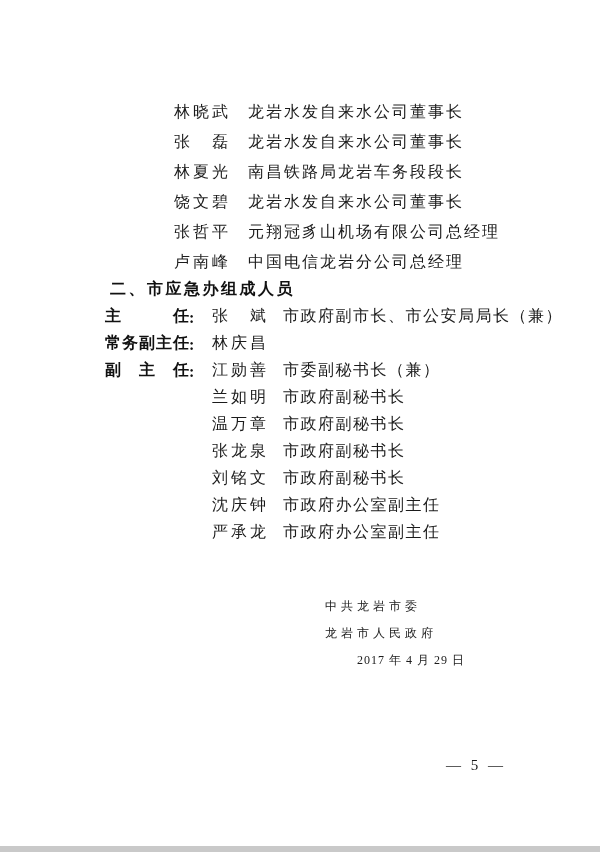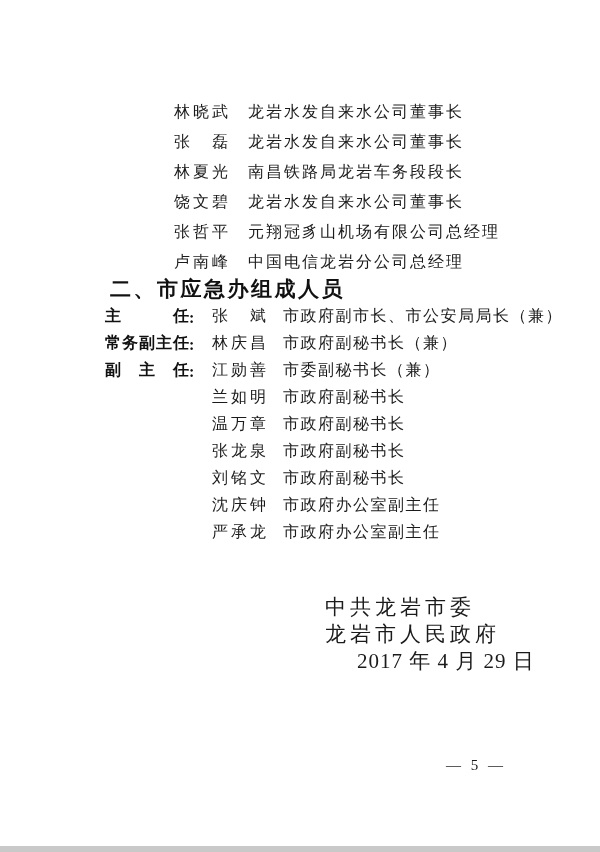--- a/index.html
+++ b/index.html
@@ -38,21 +38,21 @@
   }
   .member-row .title-col{letter-spacing:2px;white-space:nowrap;}
 
   
   .section-heading{
     height:24px;
     display:flex;align-items:center;
     margin-left:110px;
     font-family:"DejaVu Sans","Liberation Sans",sans-serif;
     font-weight:700;
-    font-size:21px;
+    font-size:16px;
     letter-spacing:2.5px;
     color:#111;
     white-space:nowrap;
   }
 
   
   .appointment-list{margin-top:2px;}
   .appointment-row{
     height:27px;
     display:flex;align-items:center;
@@ -64,21 +64,21 @@
     display:inline-flex;justify-content:space-between;
     width:84px;vertical-align:bottom;
   }
   .name-col-2{width:71px;flex:none;}
   .appointment-row .title-col{letter-spacing:1.5px;white-space:nowrap;}
 
   
   .signature{
     margin-top:47px;
     margin-left:325px;
-    font-size:21px;
+    font-size:12px;
   }
   .signature .sig-line{
     height:27px;display:flex;align-items:center;
     letter-spacing:4px;white-space:nowrap;
   }
   .signature .sig-date{
     letter-spacing:1px;
     padding-left:32px;
   }
 
@@ -166,21 +166,20 @@
             <span>务</span>
             <span>副</span>
             <span>主</span>
             <span>任</span>
           </span><span>:</span></span>
         <span class="name-col-2"><span class="name-just">
             <span>林</span>
             <span>庆</span>
             <span>昌</span>
           </span></span>
-        <span class="title-col">市政府副秘书长（兼）</span>
       </div>
       <div class="appointment-row">
         <span class="label-col"><span class="label-just">
             <span>副</span>
             <span>主</span>
             <span>任</span>
           </span><span>:</span></span>
         <span class="name-col-2"><span class="name-just">
             <span>江</span>
             <span>勋</span>

